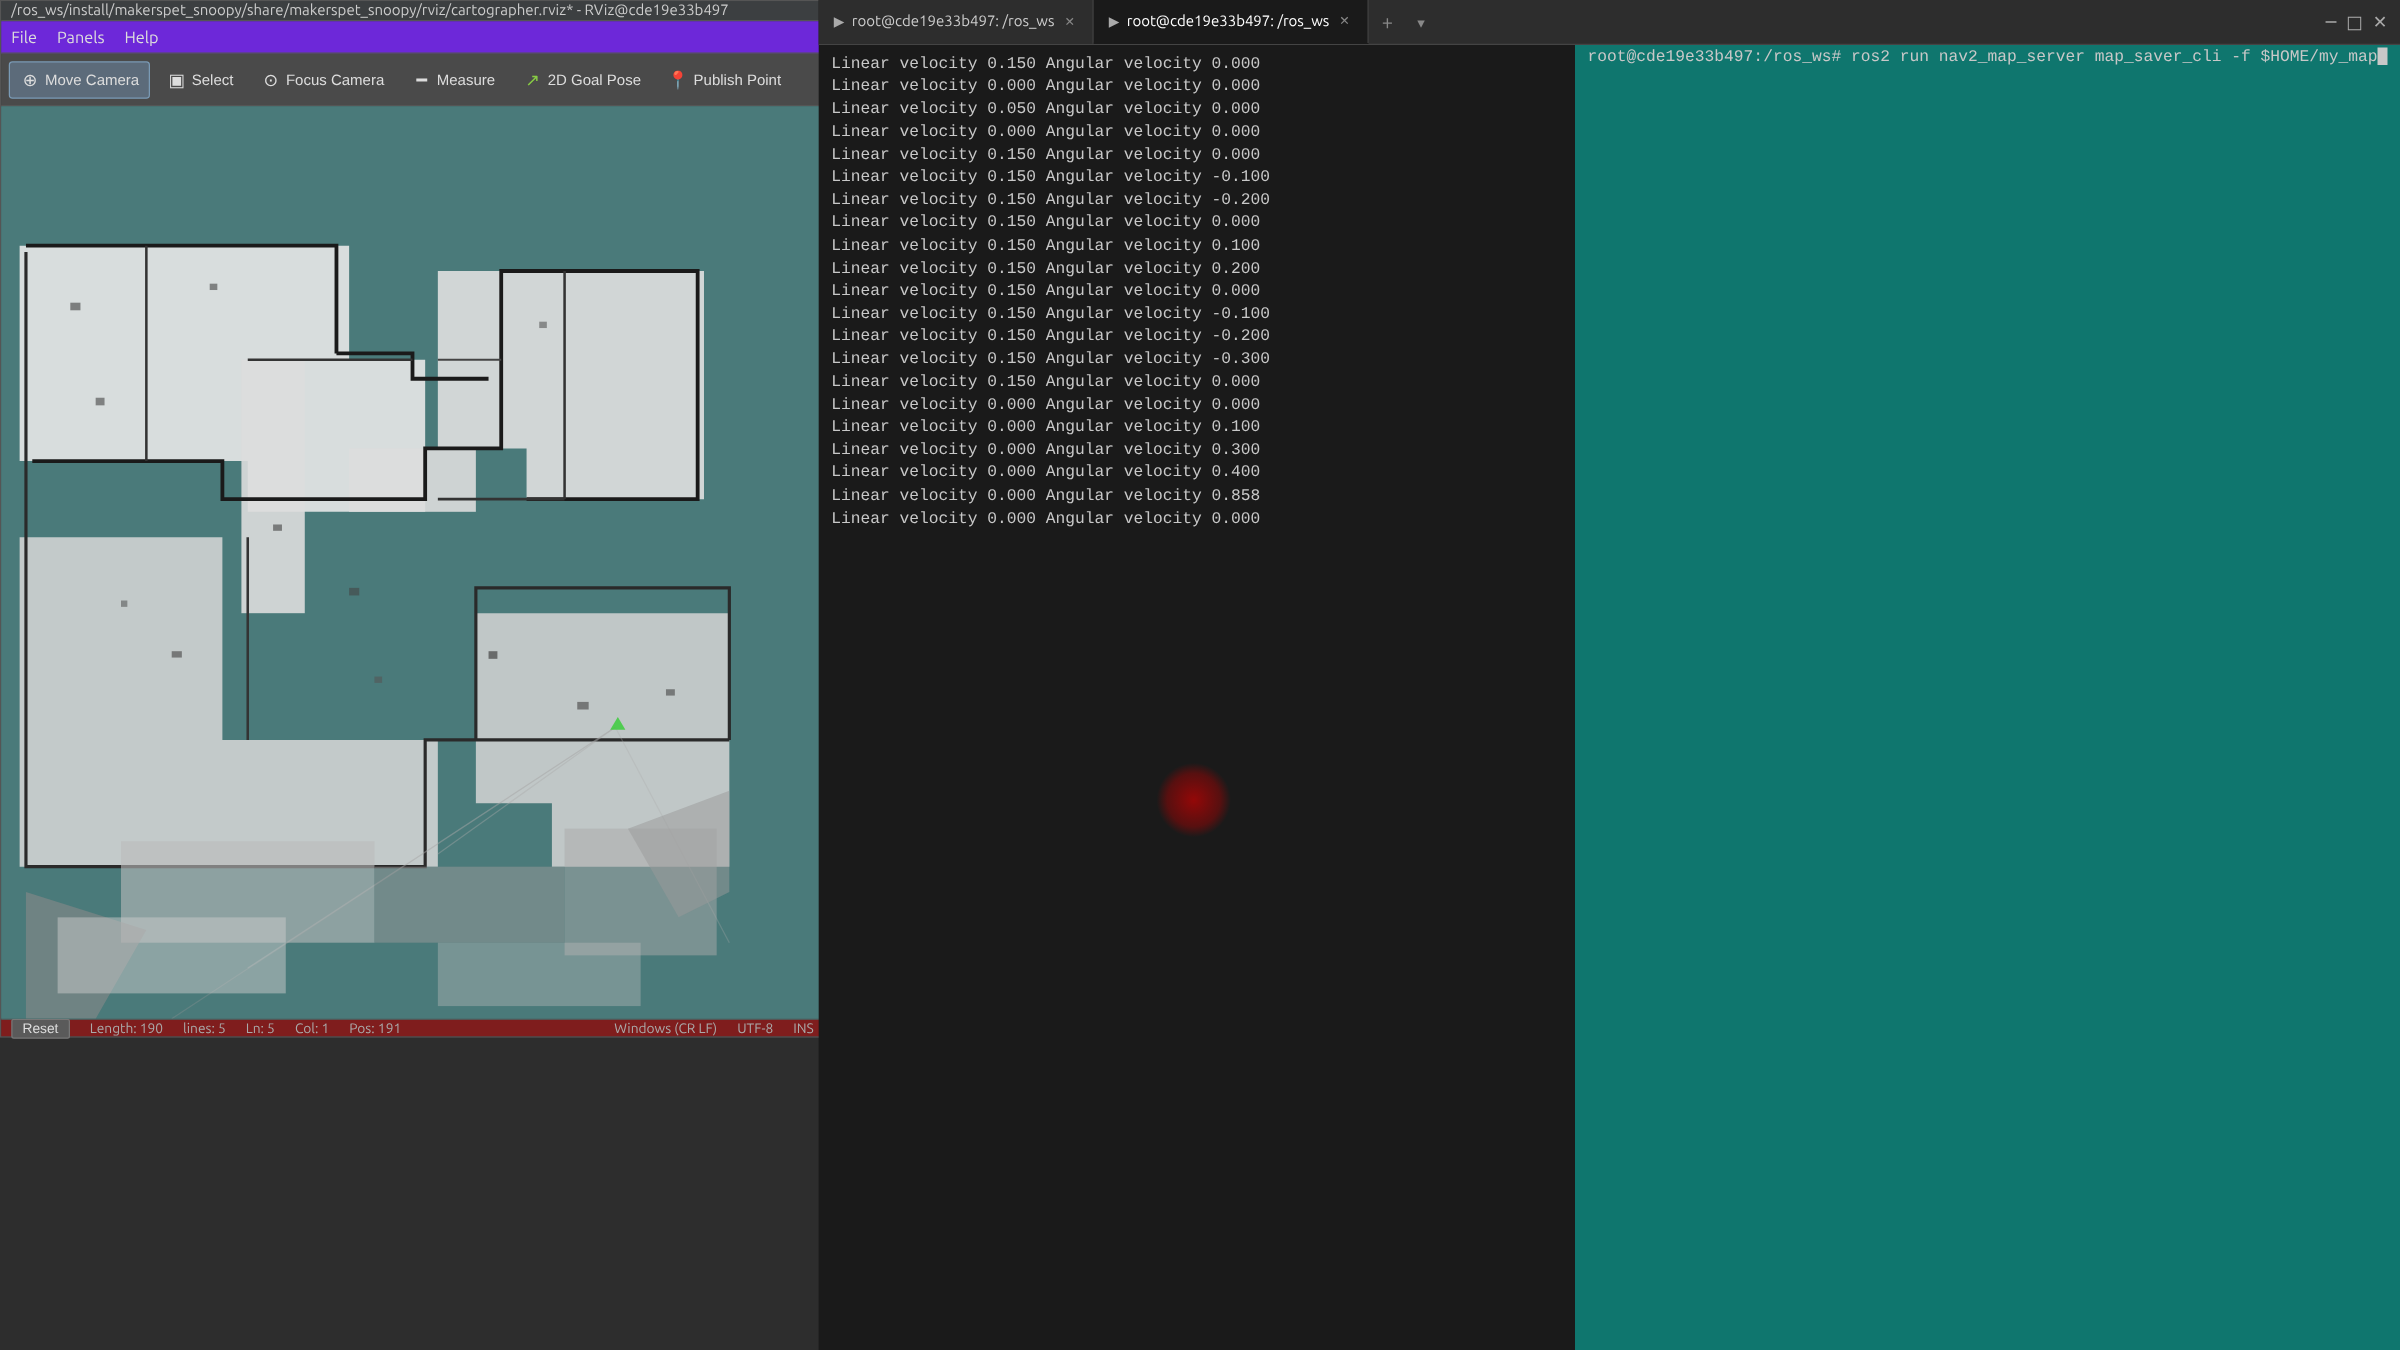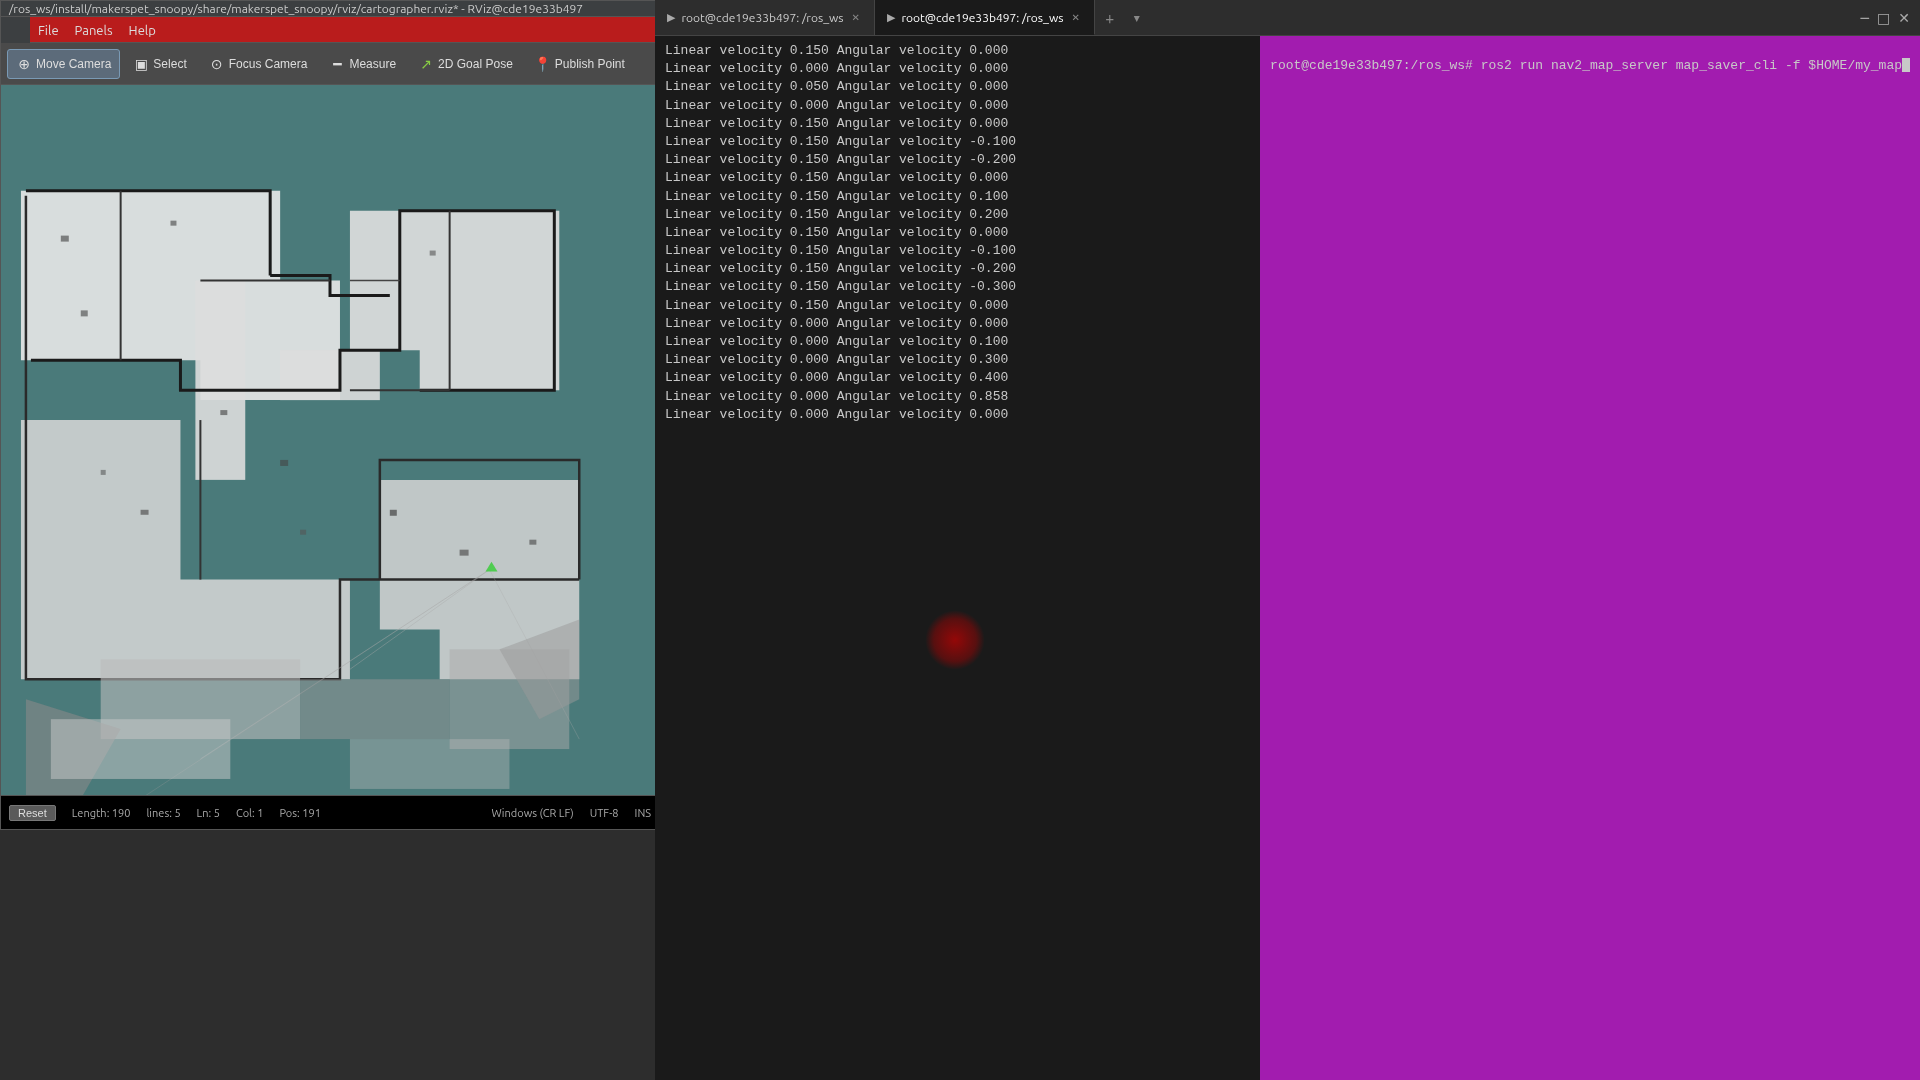--- a/index.html
+++ b/index.html
@@ -30,28 +30,27 @@
       height: 16px;
       display: flex;
       align-items: center;
       padding: 0 8px;
       font-size: 12px;
       color: #ccc;
       border-bottom: 1px solid #555;
     }
 
     .rviz-menu-bar {
-      background: #b91c1c;
+      background: #6d28d9;
       height: 26px;
       display: flex;
       align-items: center;
       padding: 0 8px;
       gap: 16px;
       border-bottom: 1px solid #555;
-      margin-left: 29px;
     }
     .rviz-menu-bar span {
       font-size: 13px;
       color: #ddd;
       cursor: pointer;
     }
 
     .rviz-toolbar {
       background: #4a4a4a;
       height: 42px;
@@ -90,22 +89,22 @@
     }
 
     .rviz-viewport {
       flex: 1;
       background: #4a7a7a;
       position: relative;
       overflow: hidden;
     }
 
     .rviz-statusbar {
-      background: #000000;
-      height: 34px;
+      background: #7f1d1d;
+      height: 14px;
       display: flex;
       align-items: center;
       padding: 0 8px;
       font-size: 11px;
       color: #aaa;
       gap: 16px;
       border-top: 1px solid #555;
     }
 
     .status-reset-btn {
@@ -210,22 +209,22 @@
     .terminal-output .velocity-line {
       display: block;
     }
 
     .terminal-divider {
       height: 2px;
       background: #333;
     }
 
     .terminal-input-area {
-      background: #a21caf;
-      padding: 22px 10px;
+      background: #0f766e;
+      padding: 2px 10px;
       min-height: 50px;
       font-family: 'Courier New', 'Lucida Console', monospace;
       font-size: 13px;
       color: #c8c8c8;
       display: flex;
       align-items: flex-start;
     }
 
     .terminal-prompt {
       color: #c8c8c8;

